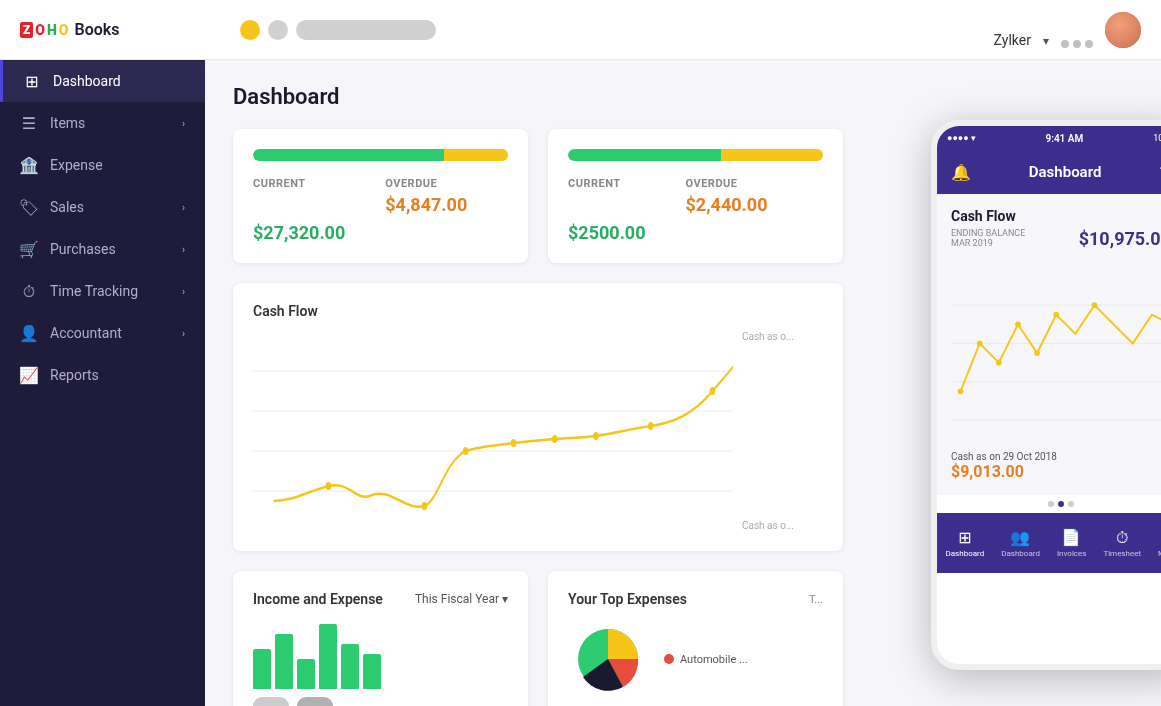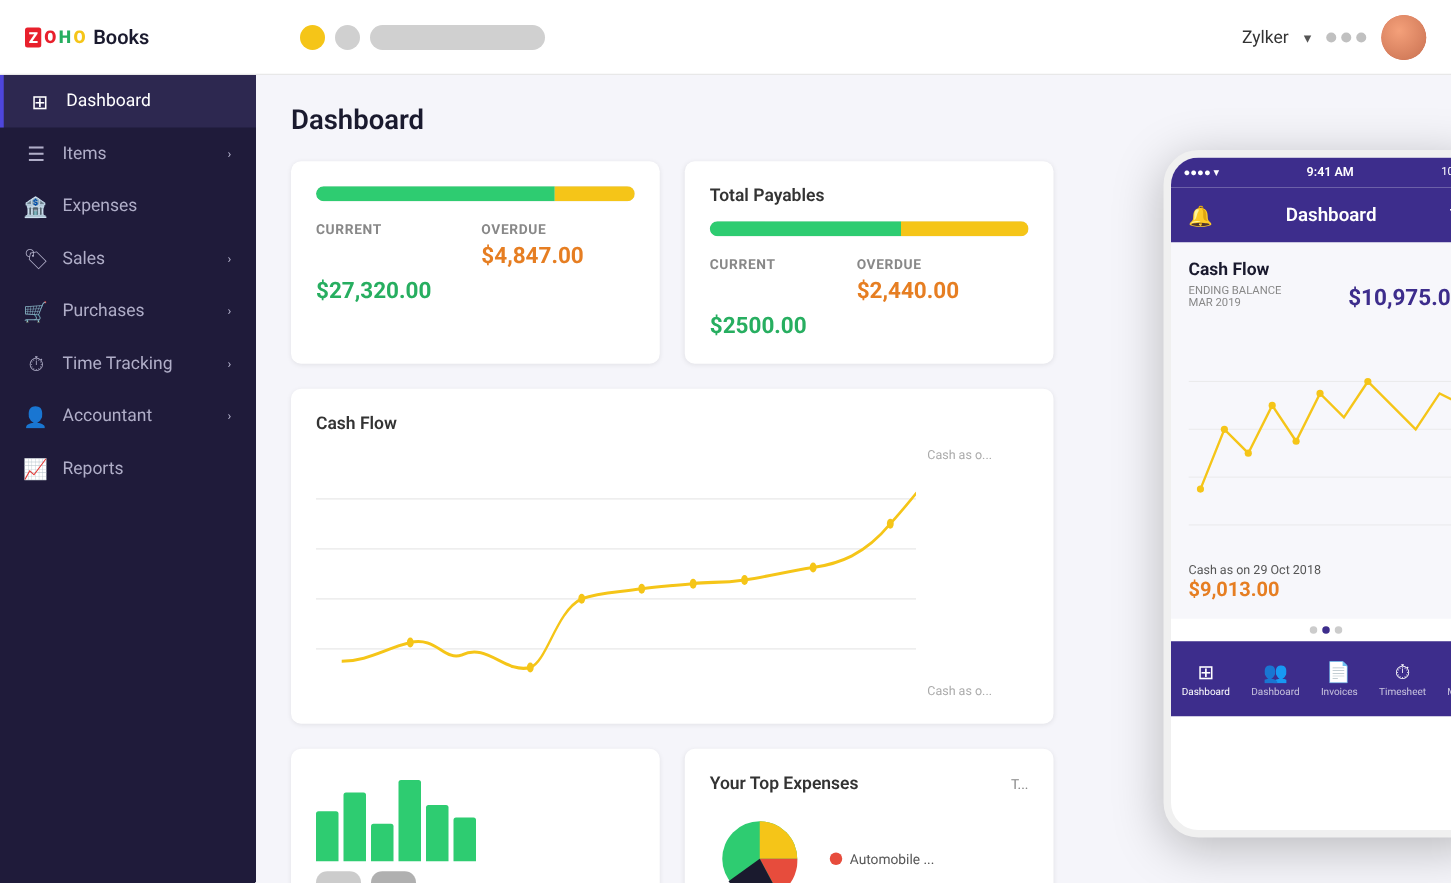--- a/index.html
+++ b/index.html
@@ -5,21 +5,21 @@
     * { box-sizing: border-box; margin: 0; padding: 0; }
     body { font-family: -apple-system, BlinkMacSystemFont, 'Segoe UI', Roboto, sans-serif; background: #f0f0f5; width: 1161px; height: 706px; overflow: hidden; display: flex; flex-direction: column; }
 
     
     .topbar { height: 60px; background: #fff; display: flex; align-items: center; padding: 0 20px; border-bottom: 1px solid #e8e8e8; z-index: 10; flex-shrink: 0; }
     .logo { display: flex; align-items: center; gap: 6px; width: 200px; }
     .topbar-center { flex: 1; display: flex; align-items: center; gap: 8px; padding: 0 20px; }
     .topbar-dot-yellow { width: 20px; height: 20px; background: #f5c518; border-radius: 50%; }
     .topbar-dot-gray { width: 20px; height: 20px; background: #d0d0d0; border-radius: 50%; }
     .topbar-bar { width: 140px; height: 20px; background: #d0d0d0; border-radius: 10px; }
-    .topbar-right { display: flex; align-items: center; gap: 12px; }
+    .topbar-right { display: flex; align-items: flex-end; gap: 12px; }
     .topbar-dots { display: flex; gap: 4px; }
     .topbar-dot-sm { width: 8px; height: 8px; background: #c0c0c0; border-radius: 50%; }
     .avatar { width: 36px; height: 36px; border-radius: 50%; background: linear-gradient(135deg, #e87c5c, #c45a3a); overflow: hidden; display: flex; align-items: center; justify-content: center; }
     .avatar-img { width: 36px; height: 36px; border-radius: 50%; background: radial-gradient(circle at 40% 35%, #f4a07a, #c87050); }
 
     
     .main-layout { display: flex; flex: 1; overflow: hidden; }
 
     
     .sidebar { width: 205px; background: #1f1b3a; flex-shrink: 0; padding-top: 0; overflow-y: auto; }
@@ -147,21 +147,21 @@
       <span class="icon">⊞</span>
       <span class="label">Dashboard</span>
     </div>
     <div class="sidebar-item">
       <span class="icon">☰</span>
       <span class="label">Items</span>
       <span class="chevron">›</span>
     </div>
     <div class="sidebar-item">
       <span class="icon">🏦</span>
-      <span class="label">Expenses</span>
+      <span class="label">Expense</span>
     </div>
     <div class="sidebar-item">
       <span class="icon">🏷</span>
       <span class="label">Sales</span>
       <span class="chevron">›</span>
     </div>
     <div class="sidebar-item">
       <span class="icon">🛒</span>
       <span class="label">Purchases</span>
       <span class="chevron">›</span>
@@ -198,21 +198,20 @@
             <div class="amount-value green">$27,320.00</div>
           </div>
           <div class="amount-block">
             <div class="amount-label">OVERDUE</div>
             <div class="amount-value orange">$4,847.00</div>
           </div>
         </div>
       </div>
 
       <div class="card half" style="margin-right: 290px;">
-        <div class="card-title">Total Payables</div>
         <div class="progress-container">
           <div class="progress-green" style="width:60%"></div>
           <div class="progress-yellow" style="width:40%"></div>
         </div>
         <div class="amounts-row">
           <div class="amount-block">
             <div class="amount-label">CURRENT</div>
             <div class="amount-value green">$2500.00</div>
           </div>
           <div class="amount-block">
@@ -246,20 +245,24 @@
         </svg>
         <div style="position:absolute;right:0;top:0;bottom:0;width:85px;display:flex;flex-direction:column;justify-content:space-between;padding:0 4px;gap:16px;">
           <span style="font-size:10px;color:#aaa;">Cash as o...</span>
           <span style="font-size:10px;color:#aaa;">Cash as o...</span>
         </div>
       </div>
     </div>
 
     <div class="bottom-cards" style="margin-right: 290px;">
       <div class="bottom-card">
+        <div class="bottom-card-header">
+          <span class="bottom-card-title">Income and Expense</span>
+          <span class="dropdown-btn">This Fiscal Year ▾</span>
+        </div>
         <div class="bar-chart">
           <div class="bar" style="height:40px;background:#2ecc71;"></div>
           <div class="bar" style="height:55px;background:#2ecc71;"></div>
           <div class="bar" style="height:30px;background:#2ecc71;"></div>
           <div class="bar" style="height:65px;background:#2ecc71;"></div>
           <div class="bar" style="height:45px;background:#2ecc71;"></div>
           <div class="bar" style="height:35px;background:#2ecc71;"></div>
         </div>
 
         <div style="display:flex;gap:8px;margin-top:8px;">

